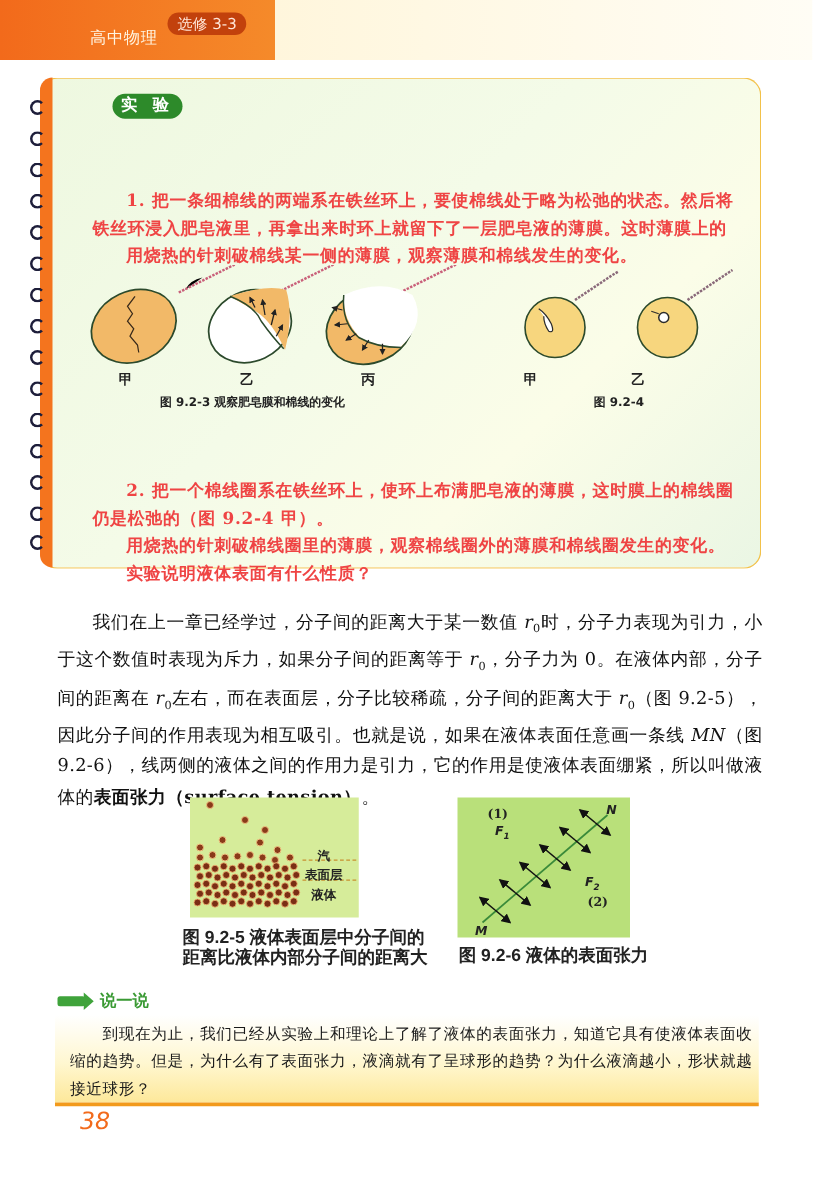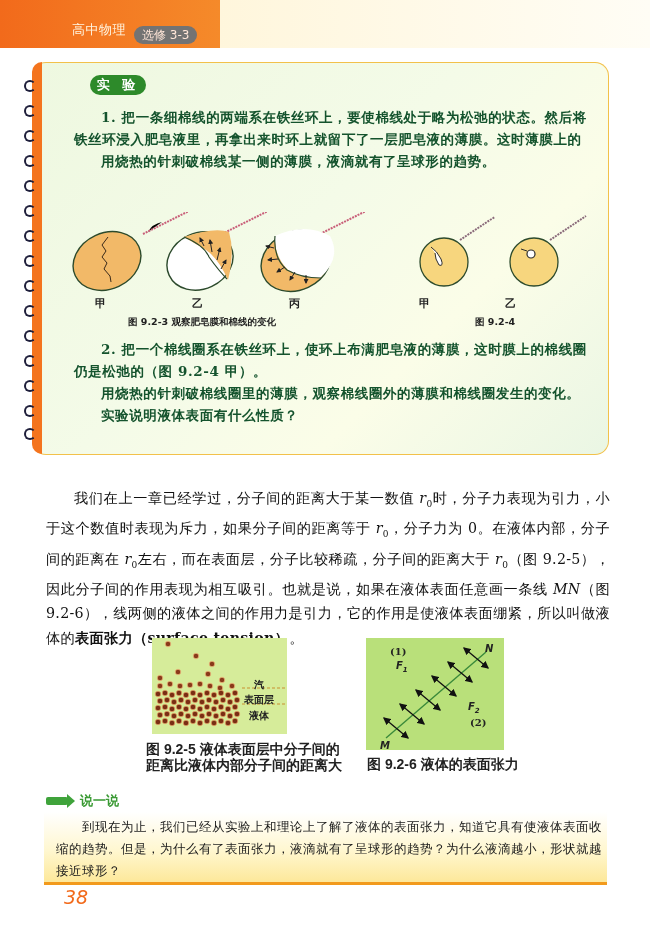--- a/index.html
+++ b/index.html
@@ -16,22 +16,22 @@
   }
   .header-right {
     position: absolute; left: 220px; top: 0; width: 430px; height: 48px;
     background: linear-gradient(90deg, #fff6dc 0%, #fffdf5 100%);
   }
   .header-title {
     position: absolute; left: 72px; top: 21px; font-size: 13px; color: #fff4e0;
     font-family: "DejaVu Sans", sans-serif; letter-spacing: 0.5px;
   }
   .header-pill {
-    position: absolute; left: 134px; top: 26px; height: 18px; padding: 0 8px;
-    background: #737373; border-radius: 10px; color: #ffe6d8;
+    position: absolute; left: 134px; top: 10px; height: 18px; padding: 0 8px;
+    background: #c2410c; border-radius: 10px; color: #ffe6d8;
     font-size: 12px; line-height: 18px; font-family: "DejaVu Sans", sans-serif; text-align: right;
   }
 
   
   .exp-box {
     position: absolute; left: 32px; top: 62px; width: 576px; height: 391px;
     border-radius: 14px;
     background: linear-gradient(135deg, #eef8e0 0%, #f4fbe8 45%, #fbfde8 70%, #eaf6e4 100%);
     border: 1.5px solid #f2c14a;
     border-left: none;
@@ -46,21 +46,21 @@
     box-sizing: border-box;
   }
   .exp-tag {
     position: absolute; left: 90px; top: 75px; width: 56px; height: 20px;
     background: #2d8a2a; border-radius: 10px; color: #fff;
     font-size: 13px; font-weight: bold; text-align: center; line-height: 20px;
     letter-spacing: 4px; font-family: "DejaVu Sans", sans-serif;
   }
   .exp-text {
     position: absolute; left: 74px; width: 520px; font-size: 13.5px; line-height: 22px;
-    font-weight: bold; color: #14532d; letter-spacing: 0.6px;
+    font-weight: bold; color: #ef4444; letter-spacing: 0.6px; margin-top: 44px;
   }
   .indent { text-indent: 27px; }
 
   .fig-label {
     position: absolute; font-size: 11px; font-weight: bold; color: #222;
     font-family: "DejaVu Sans", sans-serif;
   }
   .fig-caption {
     position: absolute; font-size: 9.5px; color: #222; font-weight: bold;
     font-family: "DejaVu Sans", sans-serif;
@@ -137,21 +137,21 @@
   <div class="ring" style="top:355px"></div>
   <div class="ring" style="top:380px"></div>
   <div class="ring" style="top:405px"></div>
   <div class="ring" style="top:428px"></div>
 </div>
 <div class="exp-tag">实 验</div>
 
 <div class="exp-text" style="top:106px">
   <div class="indent">1. 把一条细棉线的两端系在铁丝环上，要使棉线处于略为松弛的状态。然后将</div>
   <div>铁丝环浸入肥皂液里，再拿出来时环上就留下了一层肥皂液的薄膜。这时薄膜上的</div>
-  <div class="indent">用烧热的针刺破棉线某一侧的薄膜，液滴就有了呈球形的趋势。</div>
+  <div class="indent">用烧热的针刺破棉线某一侧的薄膜，观察薄膜和棉线发生的变化。</div>
 </div>
 
 <svg style="position:absolute;left:60px;top:212px" width="550" height="90" viewBox="0 0 550 90">
   <defs>
     <marker id="ah" markerWidth="5" markerHeight="5" refX="4" refY="2.5" orient="auto">
         <path d="M0,0 L5,2.5 L0,5 z" fill="#222"></path>
       </marker>
   </defs>
 
   <g>

